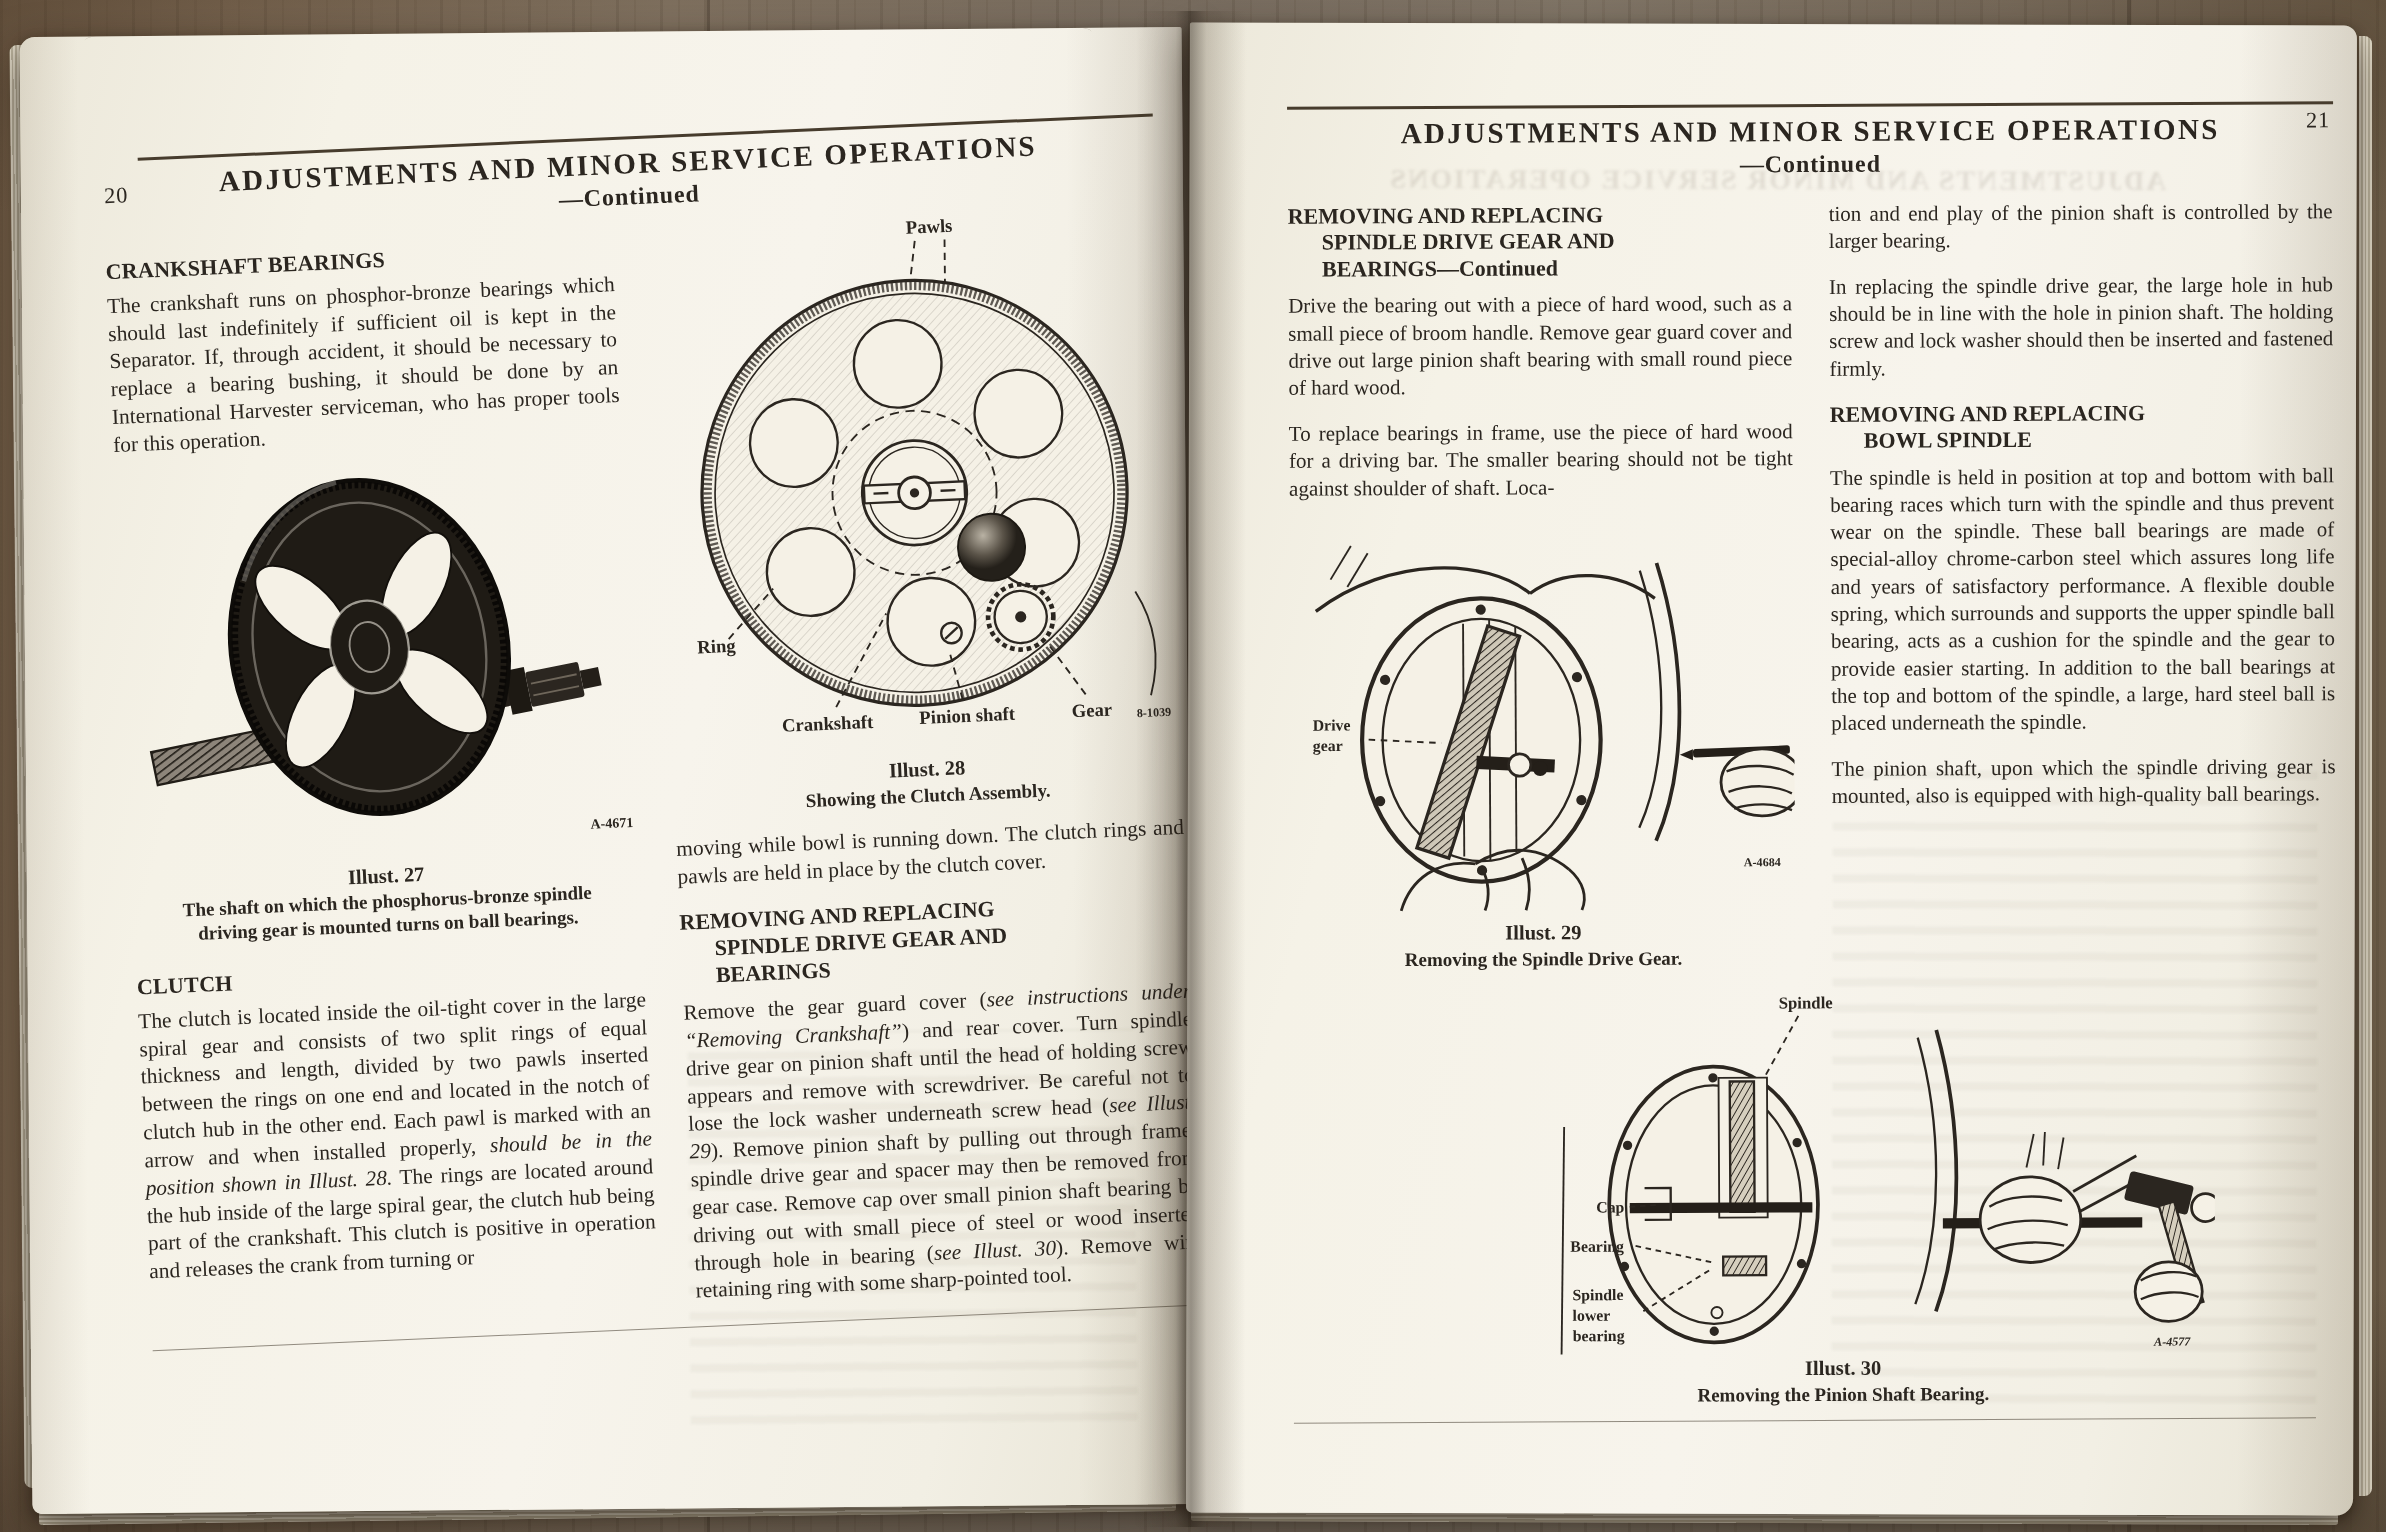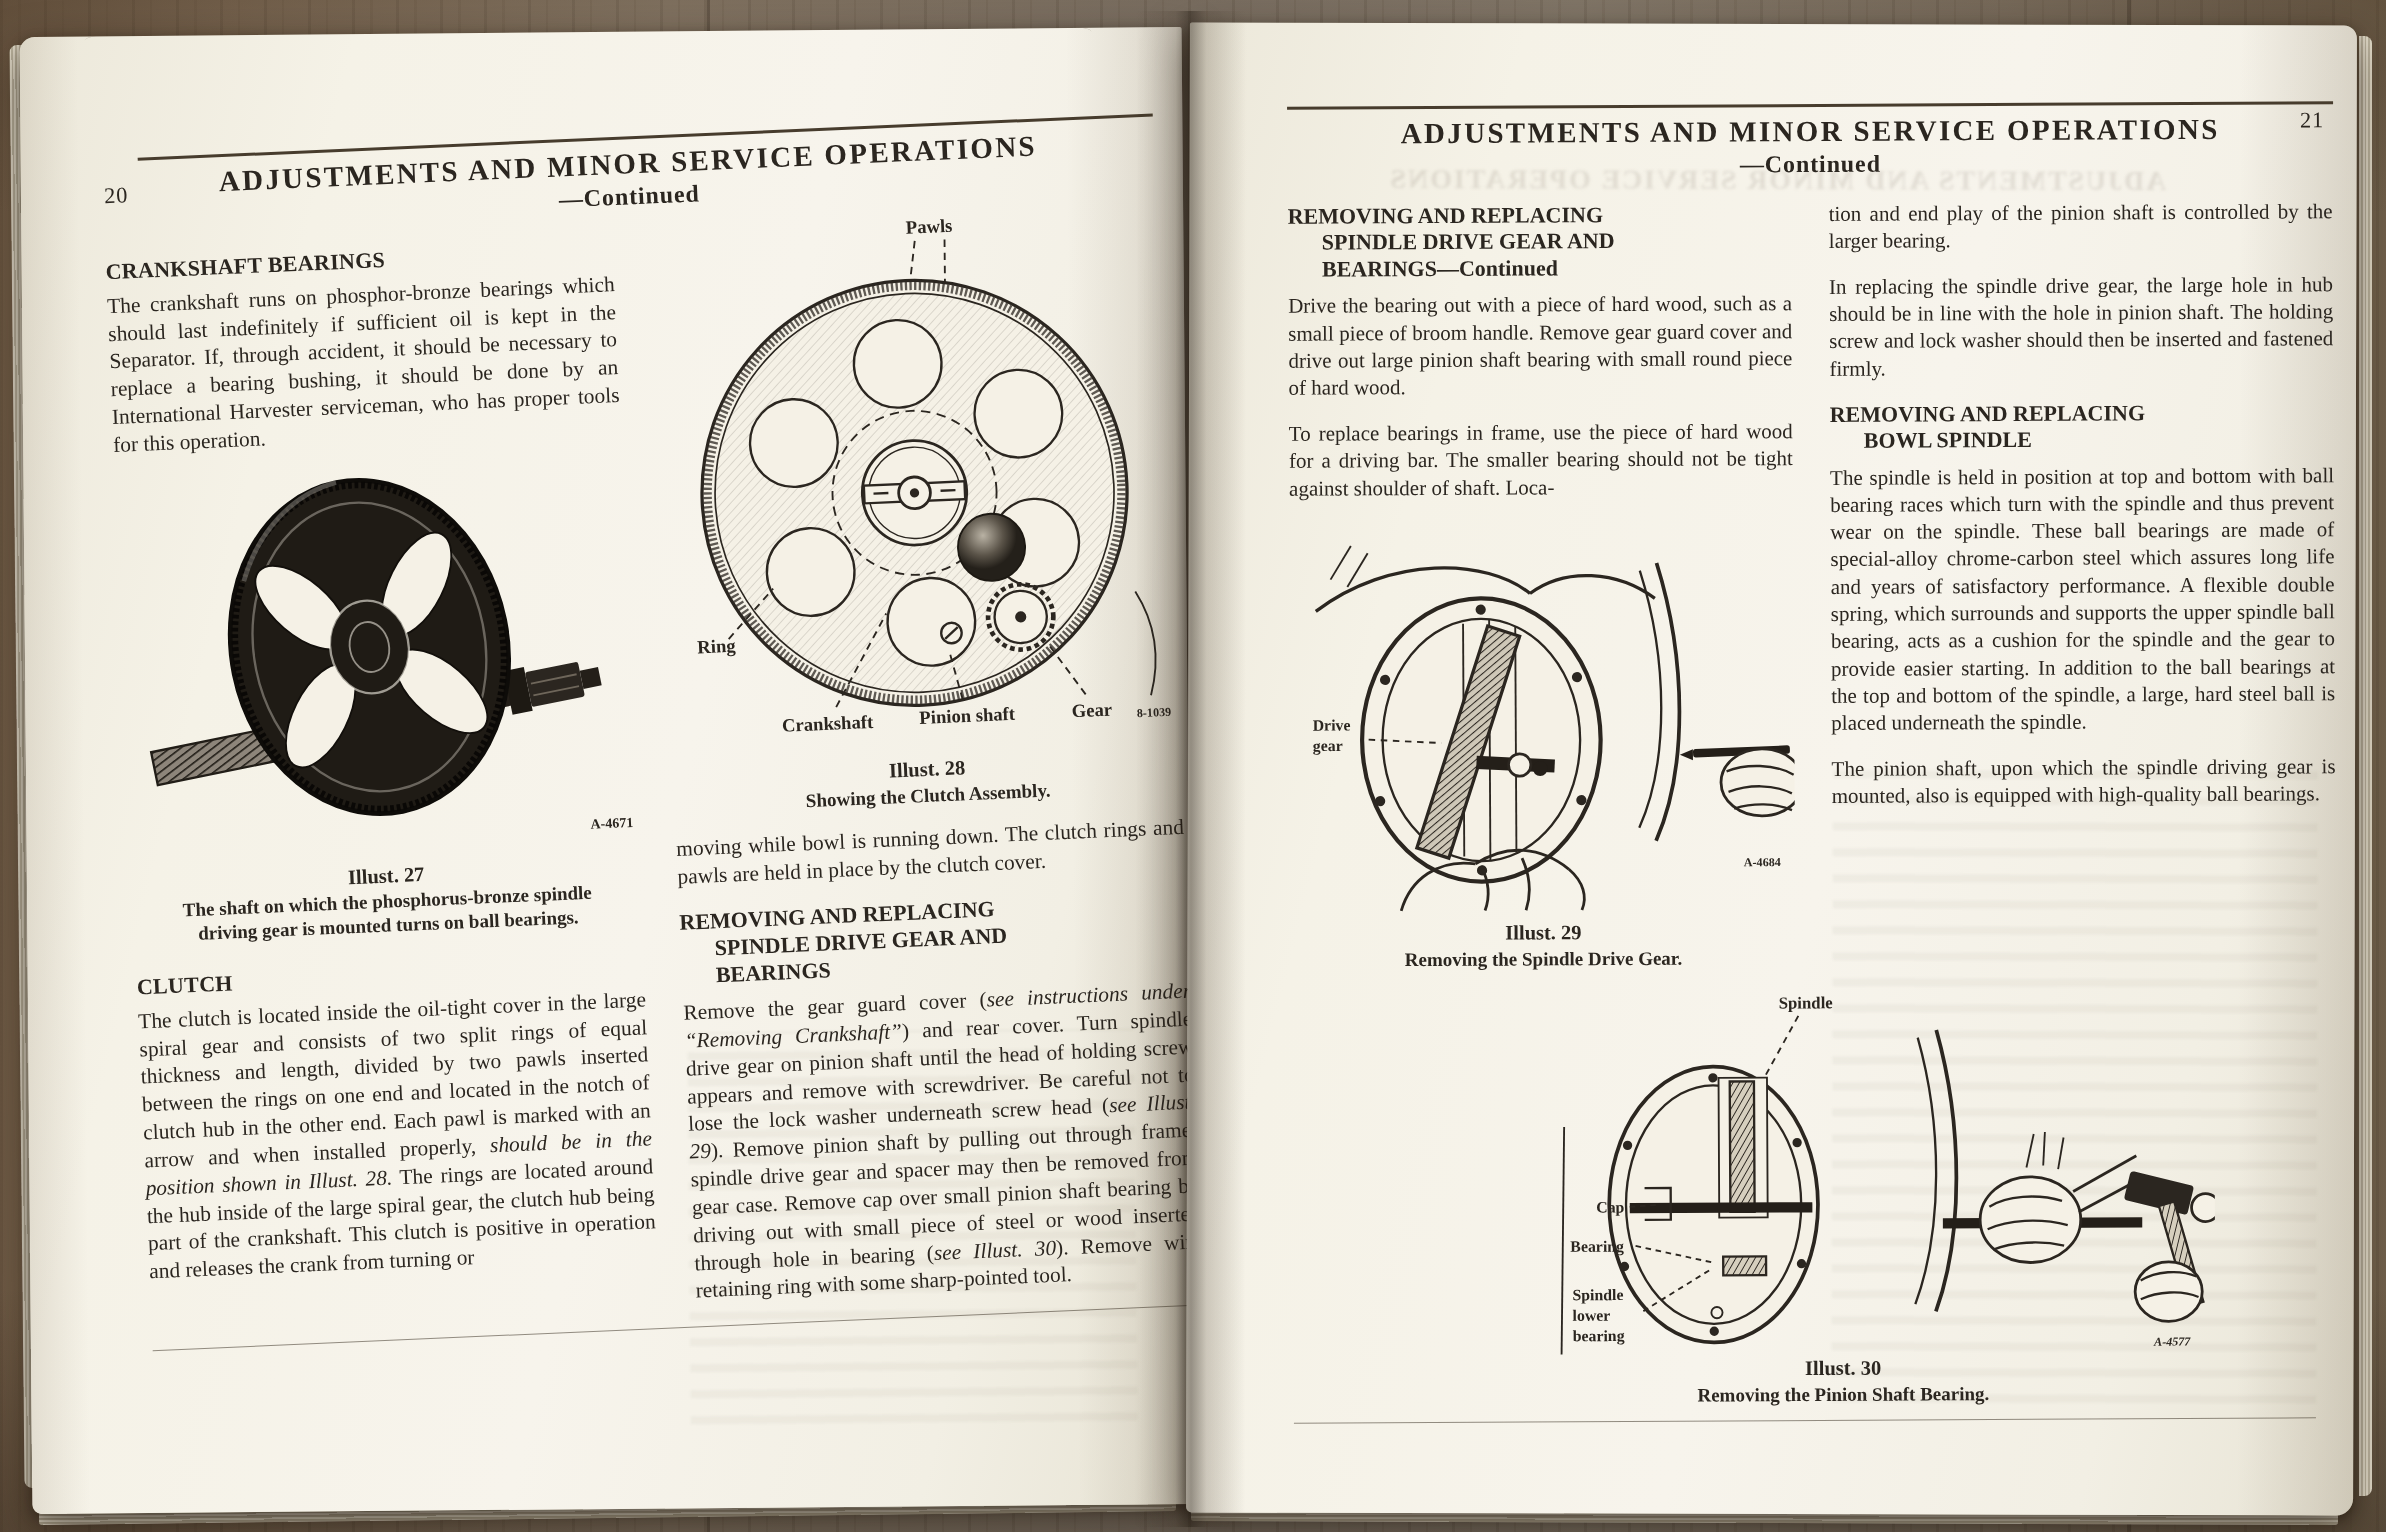--- a/index.html
+++ b/index.html
@@ -46,21 +46,21 @@
     position:absolute;left:65px;top:-13px;width:1007px;height:32px;pointer-events:none;
     border-top:2.8px solid rgba(130,118,95,0.45);border-radius:50%/100% ;
   }
   
   .content{position:absolute;color:#2b2620;}
   .lp-content{left:78px;top:65px;width:1053px;transform:rotate(-2deg);transform-origin:0 0;}
   .rp-content{left:97px;top:41px;width:1046px;transform:rotate(-0.45deg);transform-origin:0 0;}
   .pg-header{position:relative;}
   .pagenum{position:absolute;font-size:22.4px;letter-spacing:0.9px;}
   .pagenum.left{left:1.9px;top:24px;}
-  .pagenum.right{right:9px;top:5.6px;text-align:right;}
+  .pagenum.right{right:3px;top:5.6px;text-align:right;}
   .hrule{border-top:3.3px solid #473c2d;}
   .lp-content .hrule{margin:58px 0 7.5px 37px;}
   .rp-content .hrule{margin:43px 0 7.5px 0;}
   .ptitle{text-align:center;font-size:29px;font-weight:600;letter-spacing:2.3px;margin-top:7.5px;}
   .psub{text-align:center;font-size:24px;font-weight:bold;letter-spacing:0.9px;margin-top:3.7px;}
   .cols{display:flex;gap:37px;margin-top:22.4px;}
   .col{width:508px;}
   .rp-content .col{width:504px;}
   p.body{font-size:21.4px;line-height:1.3;text-align:justify;margin:0 0 18.6px;}
   .rp-content p.body{font-size:21px;}

